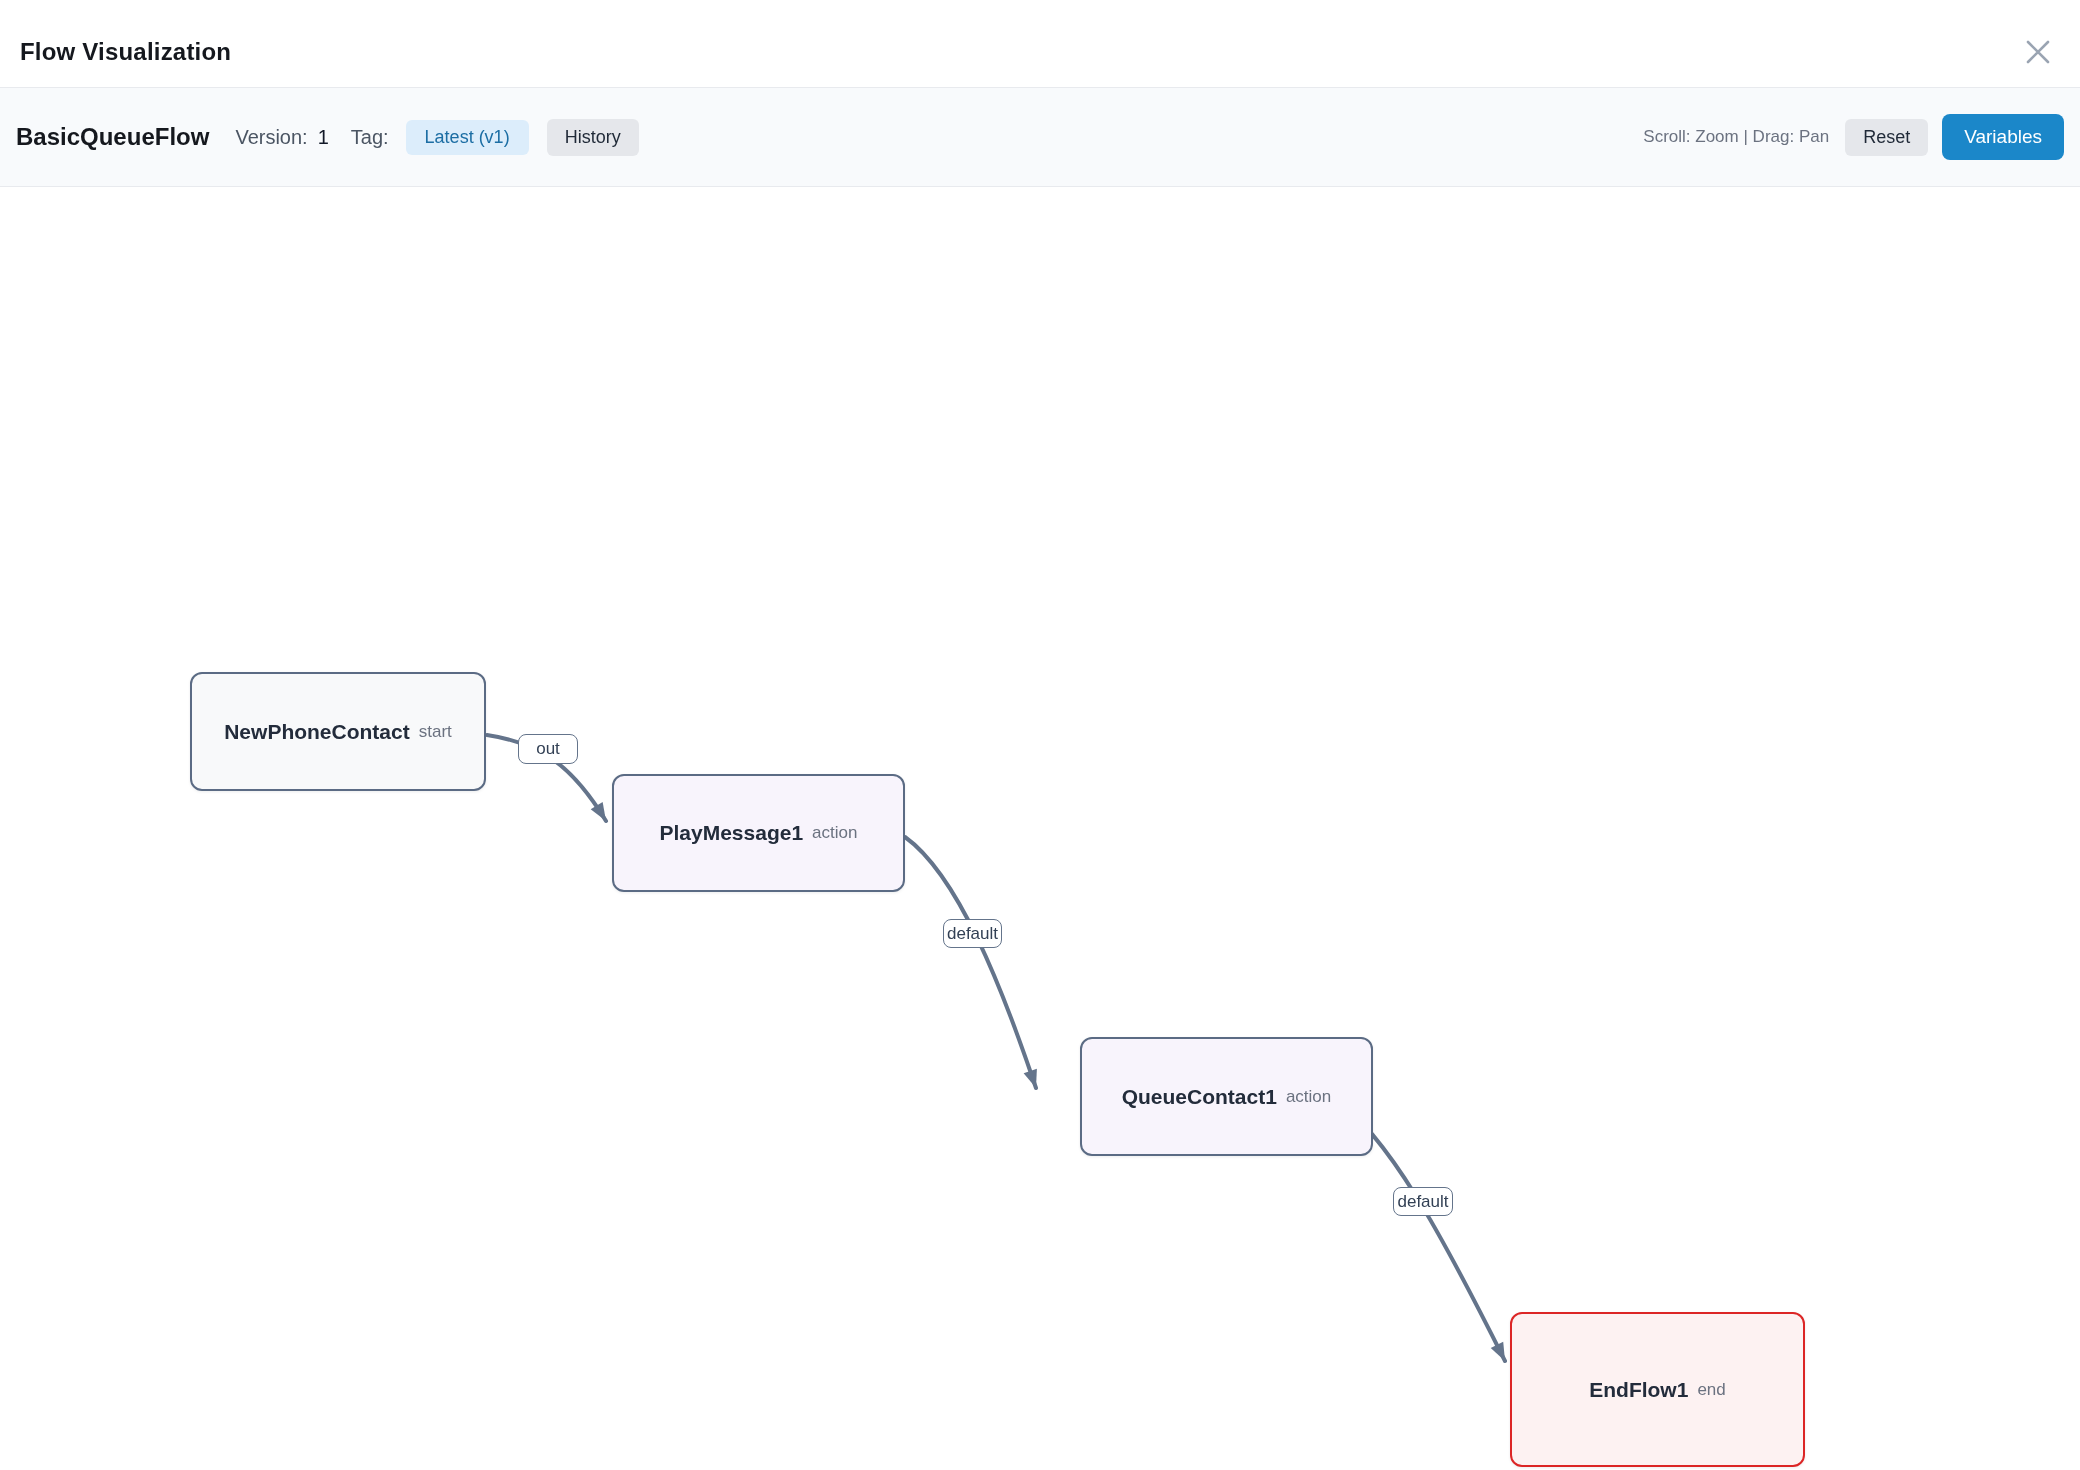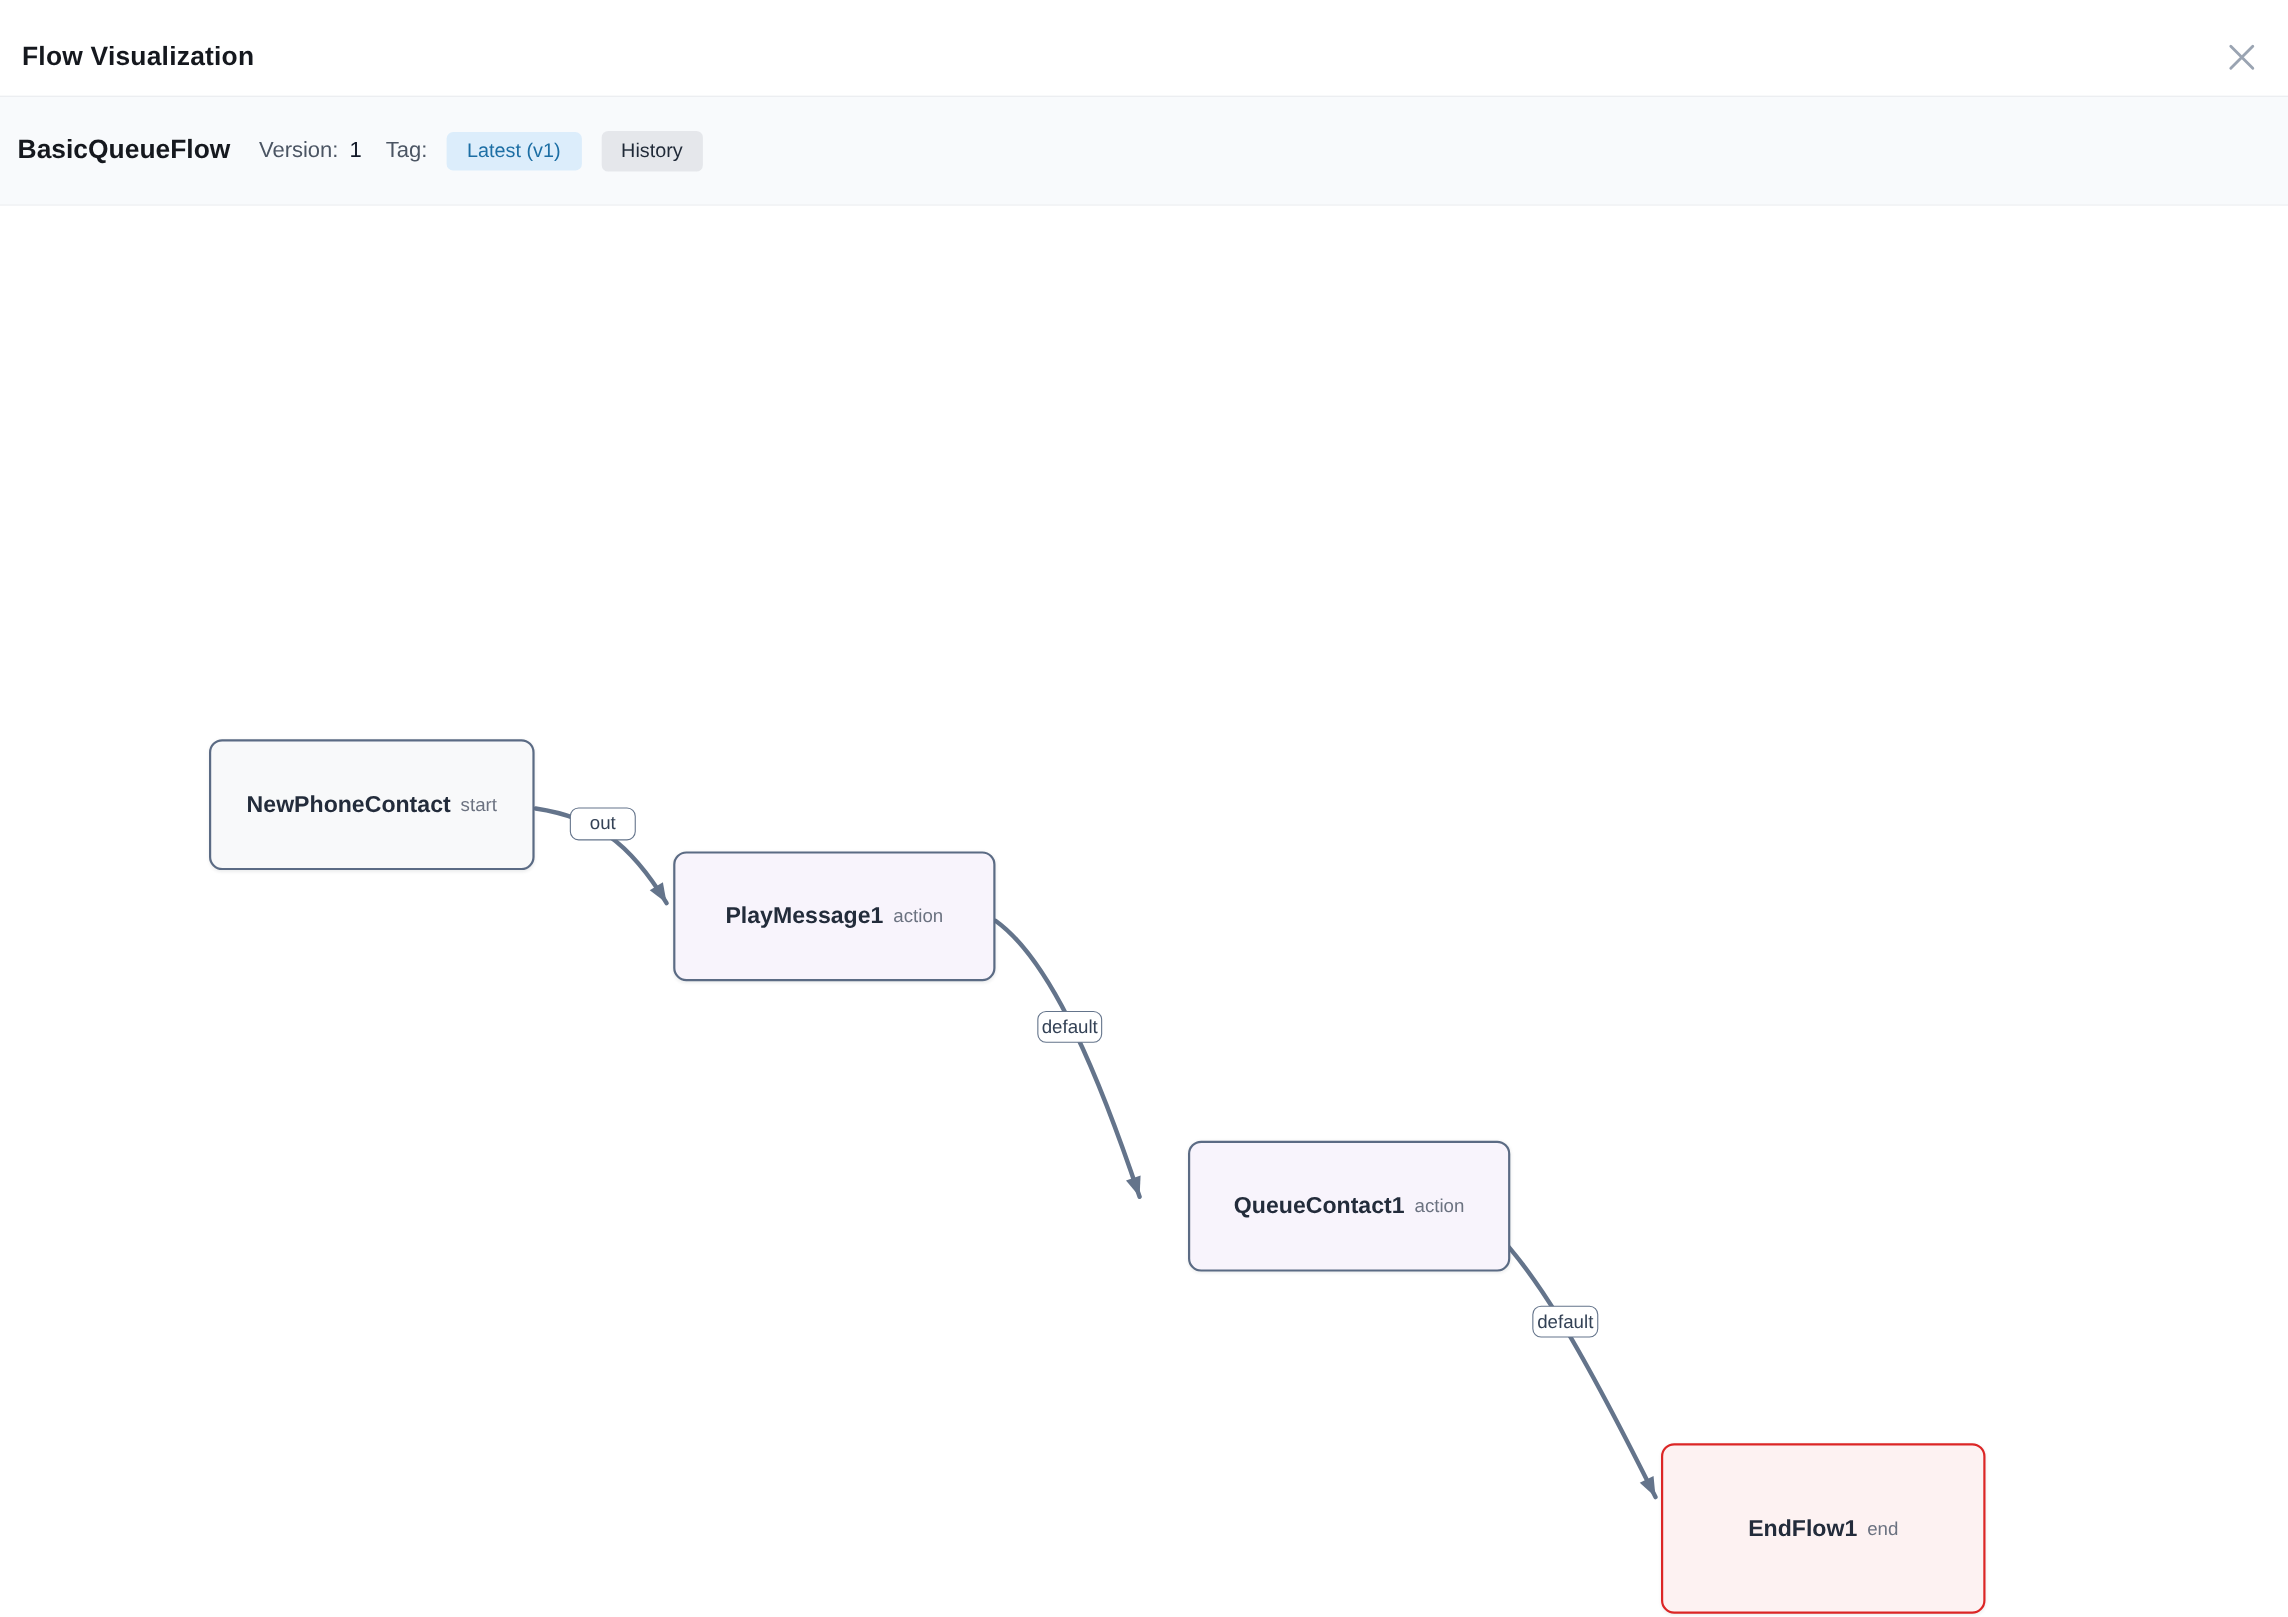--- a/index.html
+++ b/index.html
@@ -171,20 +171,25 @@
     <span class="flow-name">BasicQueueFlow</span>
     <span class="meta-group">
       <span class="meta-label">Version:</span>
       <span class="meta-value">1</span>
     </span>
     <span class="meta-group" style="margin-right:17px">
       <span class="meta-label">Tag:</span>
     </span>
     <span class="tag-badge">Latest (v1)</span>
     <button class="btn-gray">History</button>
+  </div>
+  <div class="toolbar-right">
+    <span class="hint-text">Scroll: Zoom | Drag: Pan</span>
+    <button class="btn-gray" id="reset-btn">Reset</button>
+    <button class="btn-primary">Variables</button>
   </div>
 </div>
 
 <div class="flow-canvas">
   <svg width="2080" height="1282" viewBox="0 0 2080 1282">
     <defs>
       <marker id="arrowhead" viewBox="0 0 20 20" refX="19" refY="10" markerWidth="22" markerHeight="20" markerUnits="userSpaceOnUse" orient="auto">
         <path d="M1,3 L19,10 L1,17 Z" fill="#64748b"></path>
       </marker>
     </defs>

